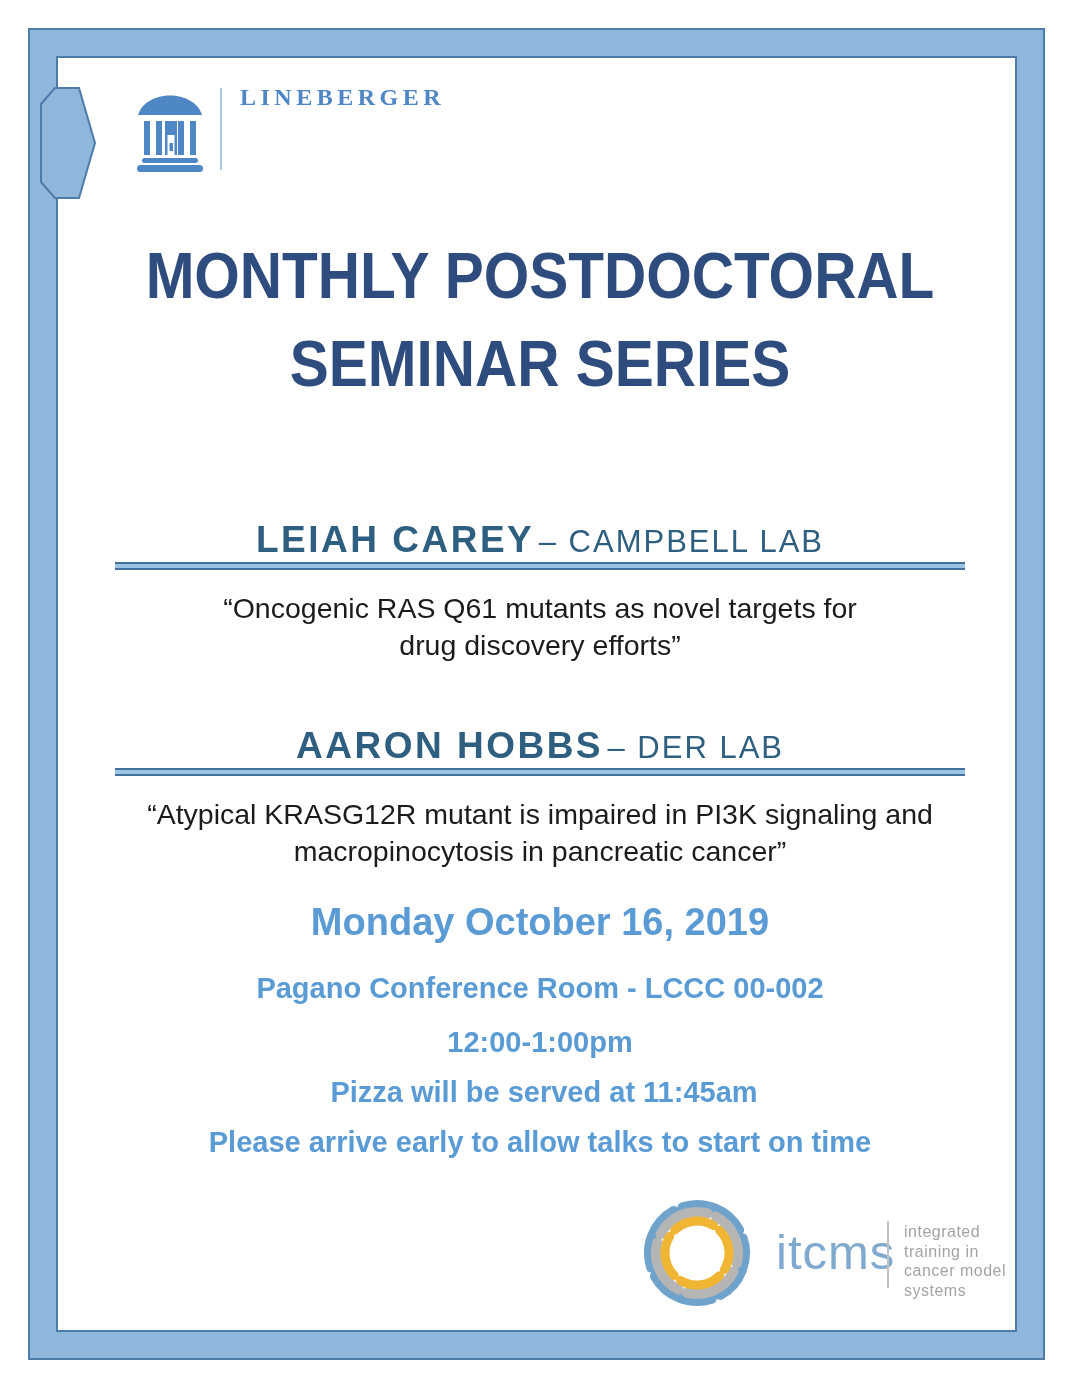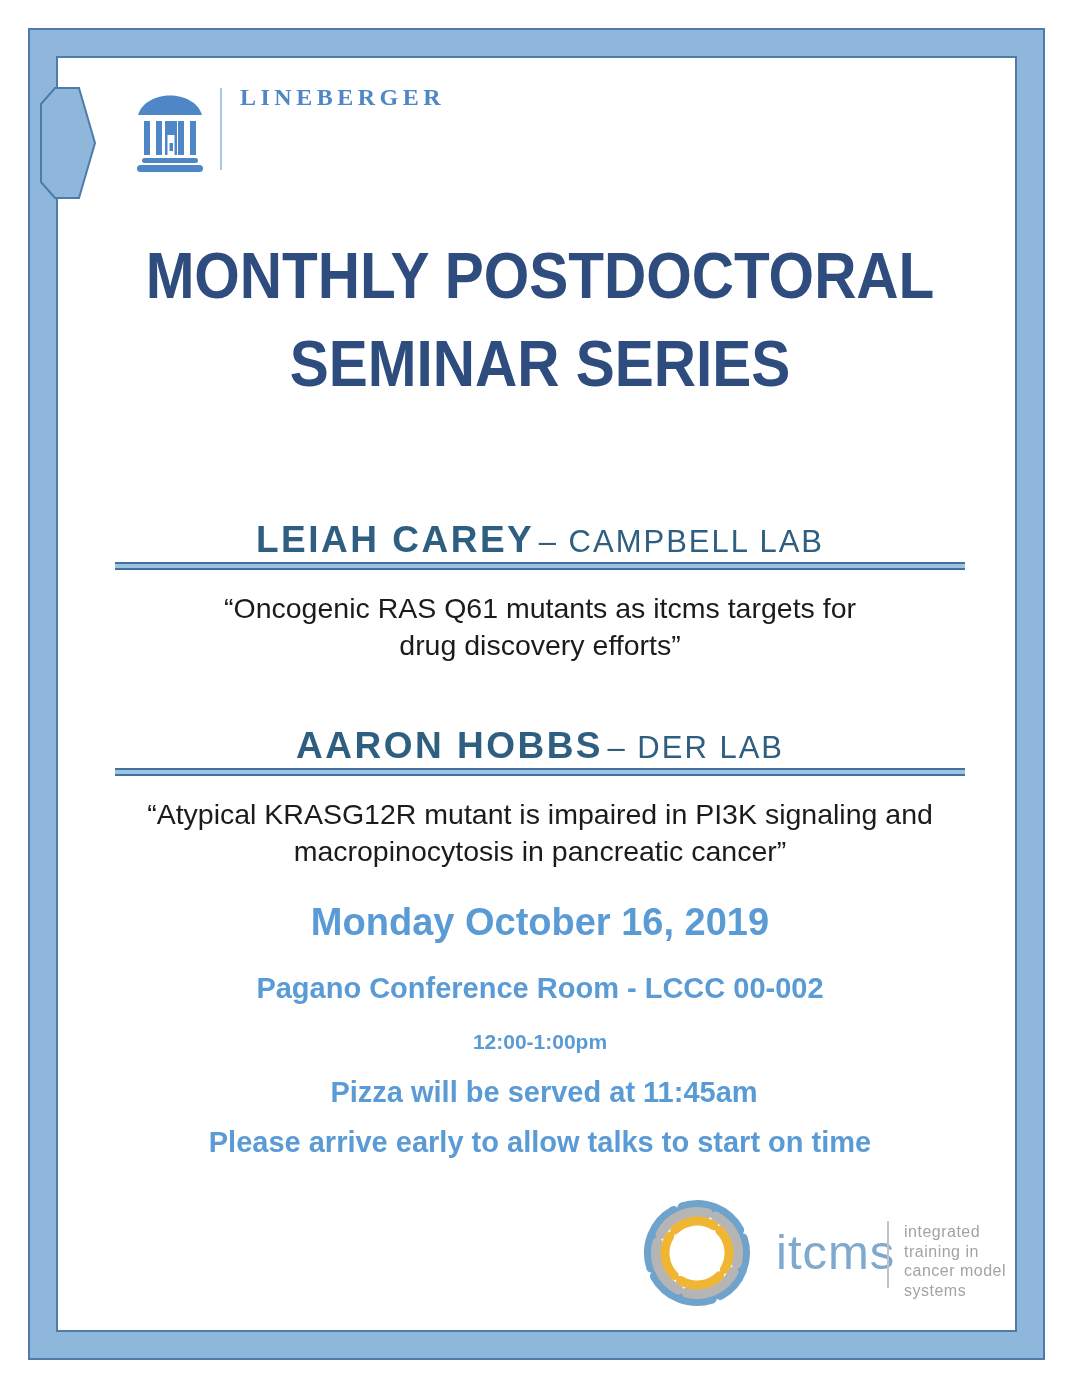--- a/index.html
+++ b/index.html
@@ -75,21 +75,21 @@
     color:#1B1B1B; font-size:28.5px; line-height:37px;
   }
 
   
   .details {
     position:absolute; top:900px; left:0; width:100%;
     text-align:center; color:#5B9BD5; font-weight:bold;
   }
   .detail-date     { font-size:38px; line-height:44px; }
   .detail-location { font-size:29px; line-height:36px; margin-top:26px; }
-  .detail-time     { font-size:21px; line-height:36px; margin-top:18px; }
+  .detail-time     { font-size:29px; line-height:36px; margin-top:18px; }
   .detail-food     { font-size:29px; line-height:36px; margin-top:14px;padding-left:8px; }
   .detail-note     { font-size:29px; line-height:36px; margin-top:14px; }
 
   
   .swirl { position:absolute; left:640px; top:1196px; }
   .itcms-label {
     position:absolute; left:768px; top:1226px;
     font-size:49px; line-height:52px; letter-spacing:1px;
     color:#7FA9CE;
     margin-left:8px;
@@ -141,21 +141,21 @@
     </div>
   </div>
 
   <div class="speaker speaker-1">
     <div class="speaker-heading">
       <span class="speaker-name">LEIAH CAREY</span>
       <span class="speaker-lab"> – CAMPBELL LAB</span>
     </div>
     <div class="speaker-rule"></div>
     <div class="talk-quote">
-      <div>“Oncogenic RAS Q61 mutants as itcms targets for</div>
+      <div>“Oncogenic RAS Q61 mutants as novel targets for</div>
       <div>drug discovery efforts”</div>
     </div>
   </div>
 
   <div class="speaker speaker-2">
     <div class="speaker-heading">
       <span class="speaker-name">AARON HOBBS</span>
       <span class="speaker-lab"> – DER LAB</span>
     </div>
     <div class="speaker-rule"></div>

